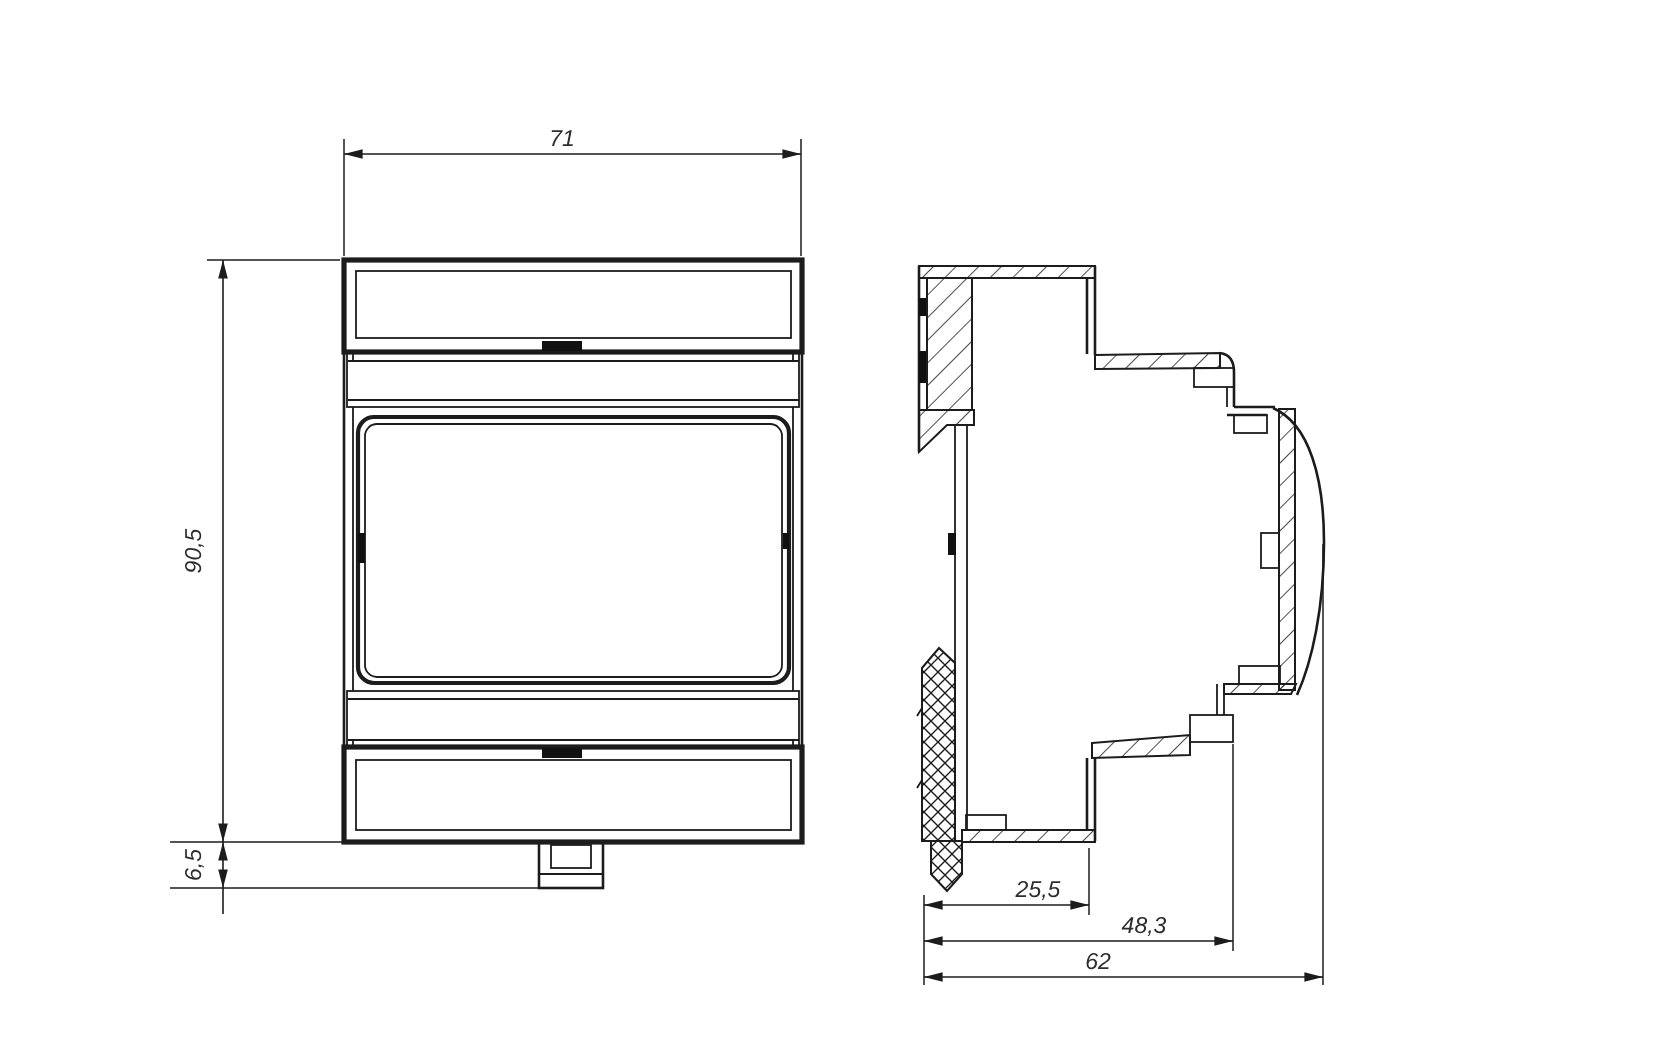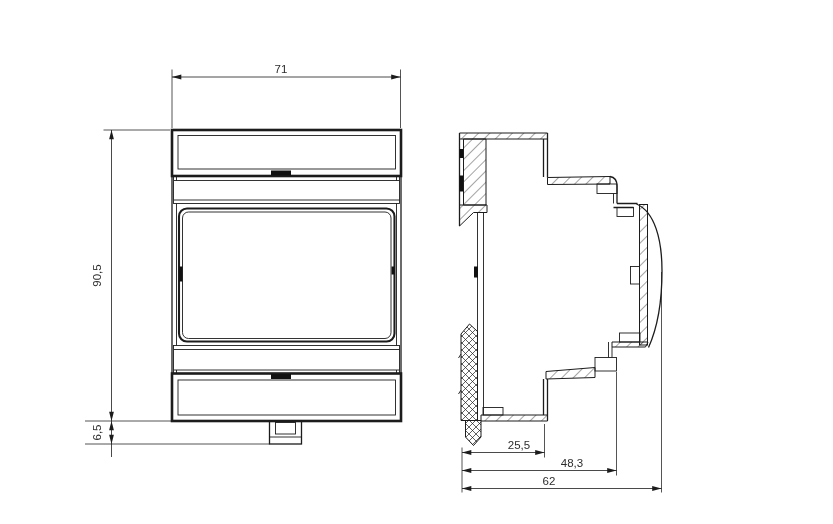--- a/index.html
+++ b/index.html
@@ -2,20 +2,21 @@
 <html><head>
 <meta charset="utf-8">
 <style>
   html,body{margin:0;padding:0;background:#ffffff;}
   .canvas{
     position:relative;
     width:833px;height:524px;
     background:#ffffff;
     overflow:hidden;
     font-family:"Liberation Sans", sans-serif;
+    font-style:italic;
   }
   svg{display:block;}
   .dim-text{
     font-family:"Liberation Sans", sans-serif;
     font-size:11.5px;
     fill:#2d2d2d;
   }
   .thin  {stroke:#1c1c1c;stroke-width:0.9;fill:none;}
   .med   {stroke:#1c1c1c;stroke-width:1.3;fill:none;}
   .thick {stroke:#1c1c1c;stroke-width:2.6;fill:none;}

